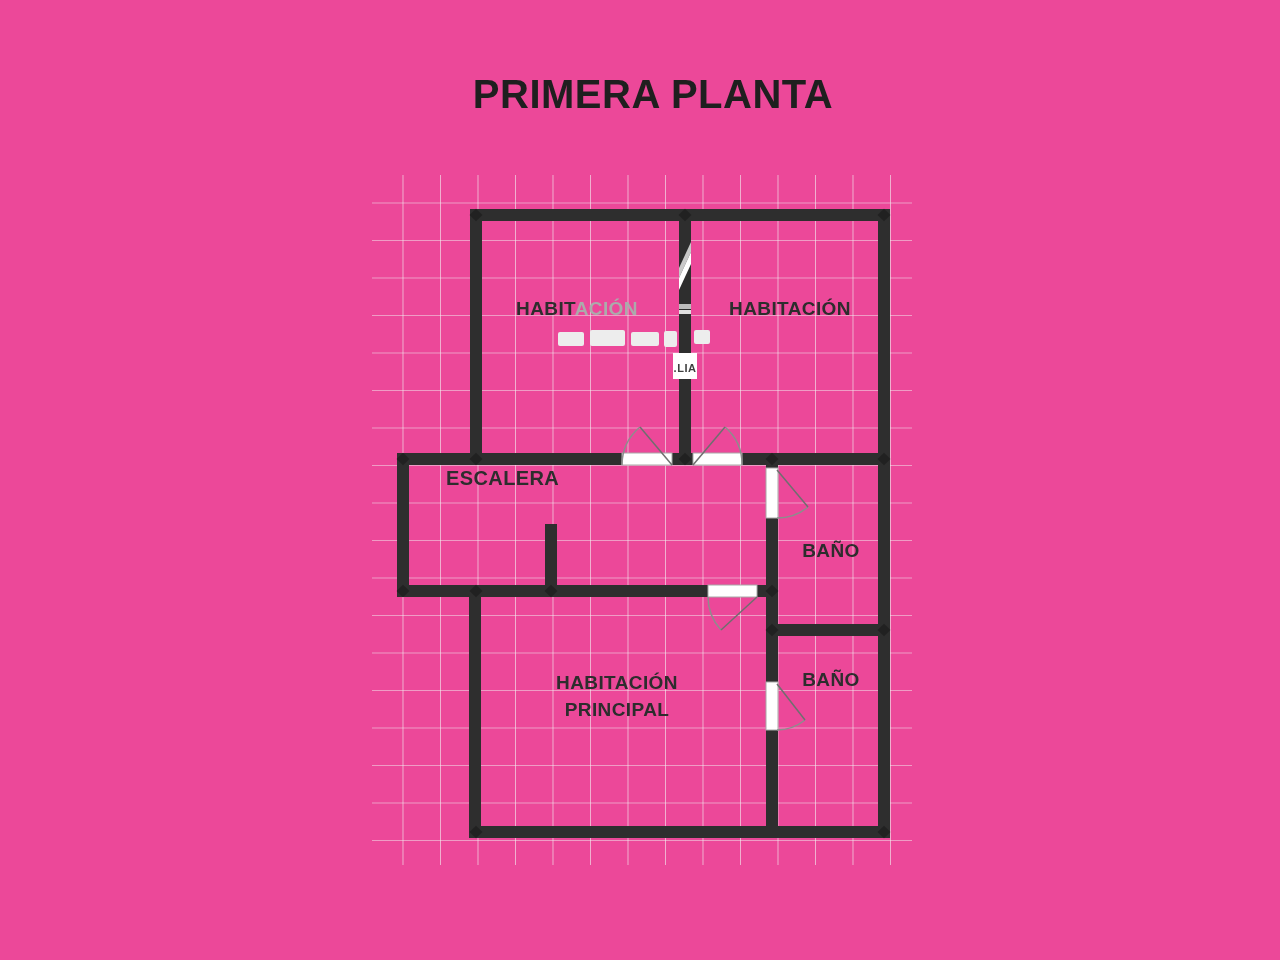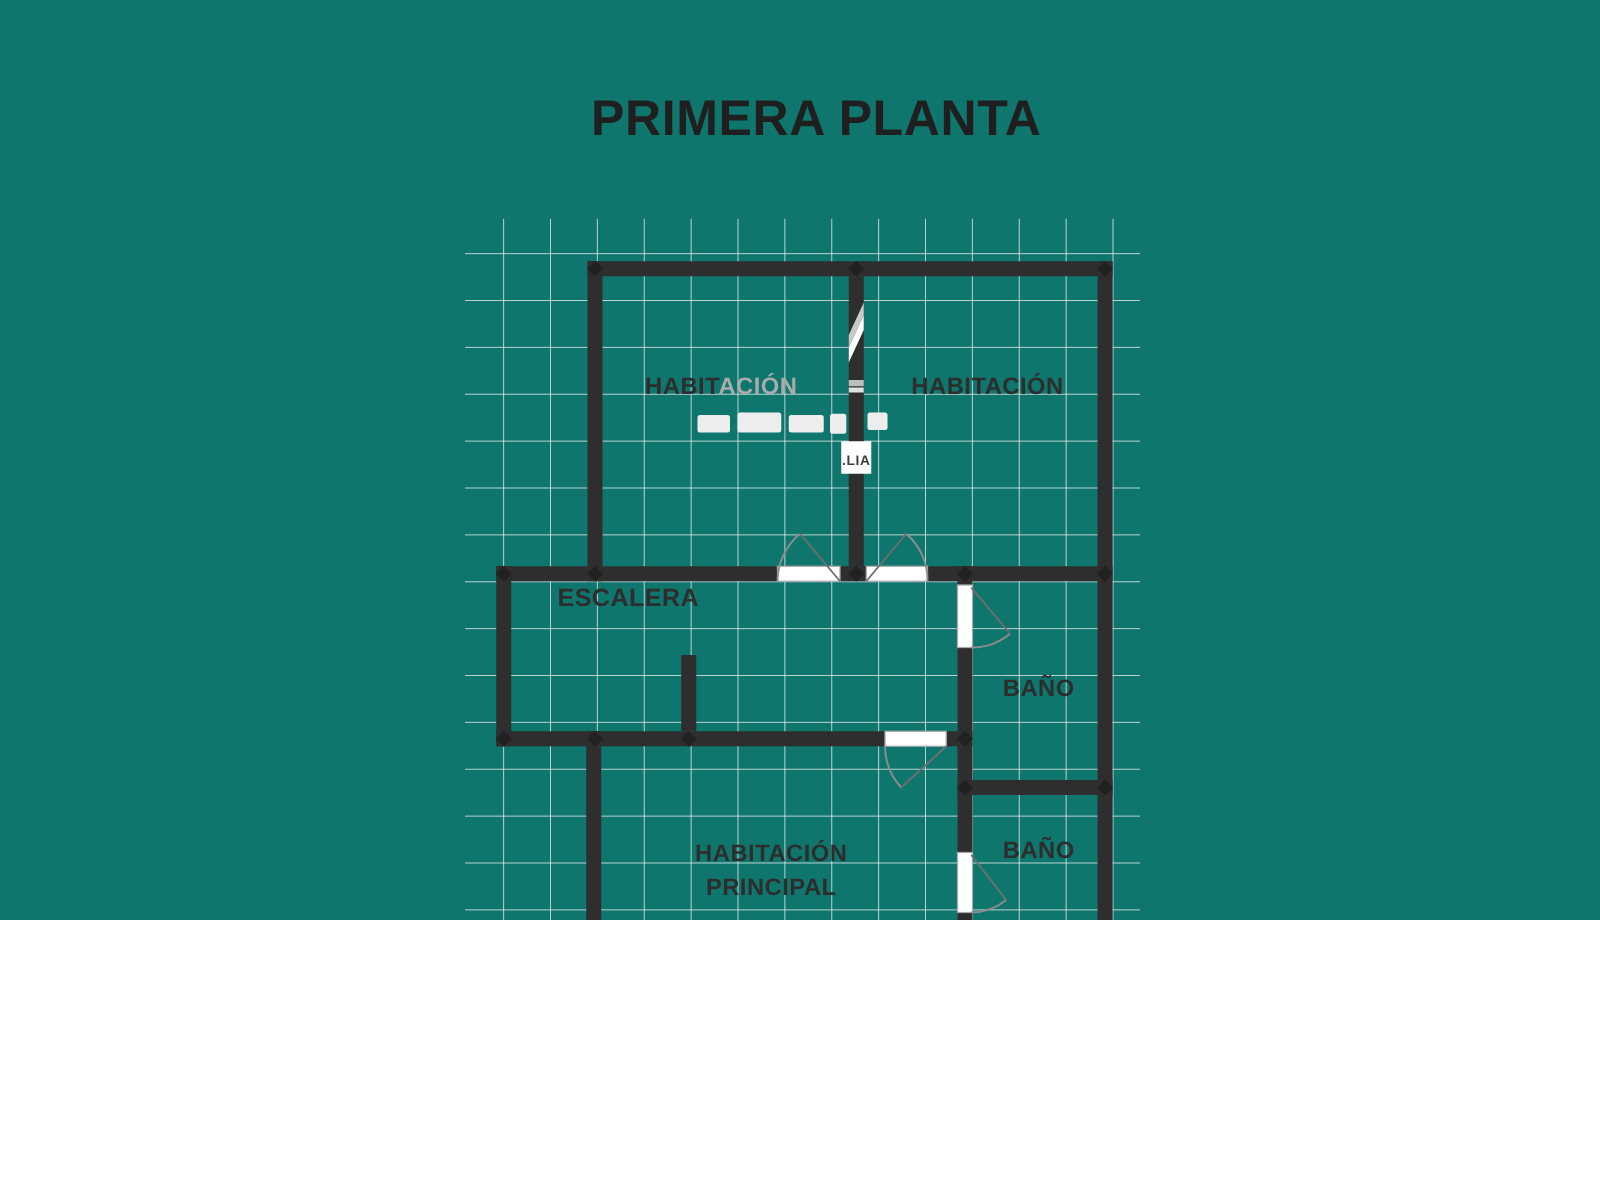--- a/index.html
+++ b/index.html
@@ -3,22 +3,22 @@
 <meta charset="utf-8">
 <style>
   html, body {
     margin: 0;
     padding: 0;
     background: #ffffff;
   }
   .page {
     position: relative;
     width: 1280px;
-    height: 736px;
-    background: #0f766e;
+    height: 960px;
+    background: #ec4899;
     overflow: hidden;
     font-family: "Liberation Sans", "DejaVu Sans", sans-serif;
   }
   svg { display: block; }
 
   .title-text {
     font-family: "Liberation Sans", "DejaVu Sans", sans-serif;
     font-size: 40px;
     font-weight: 700;
     letter-spacing: 0.5px;

